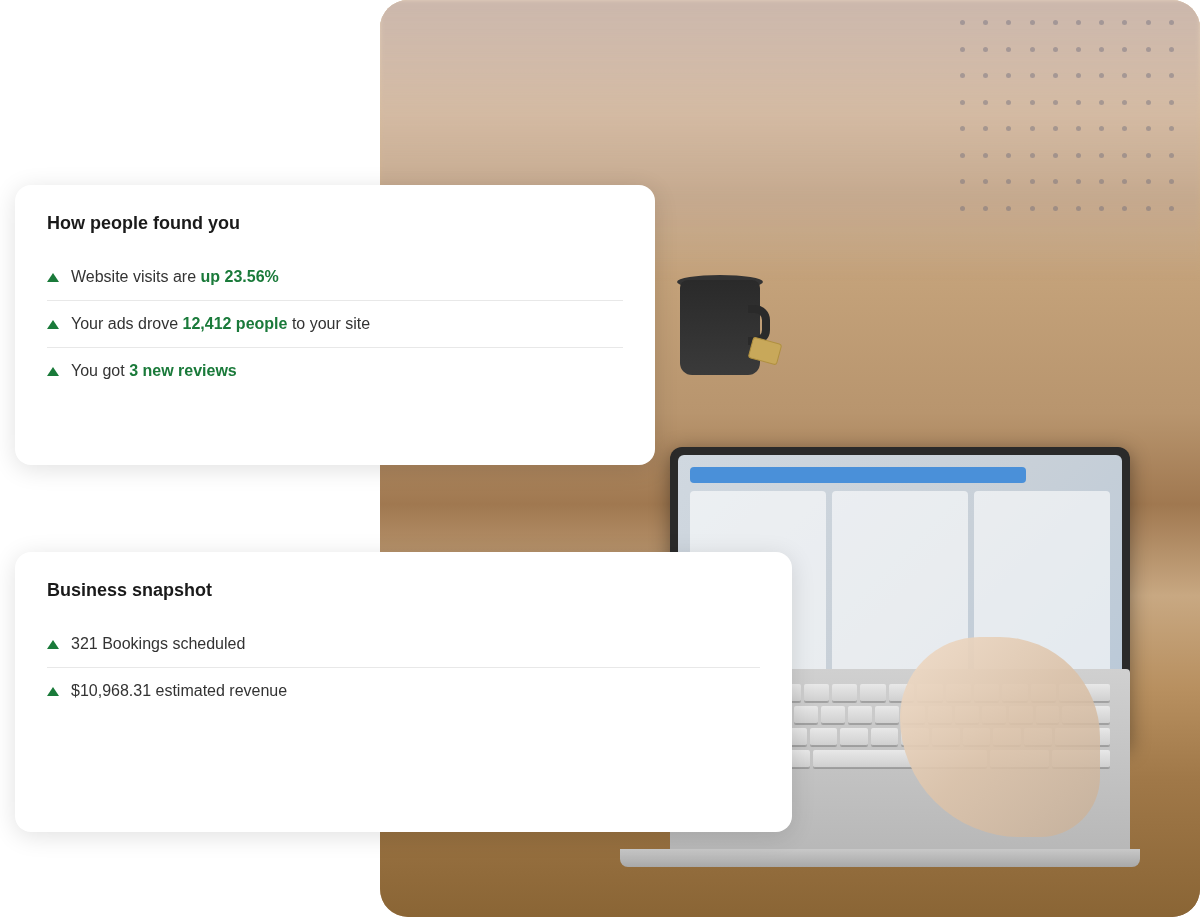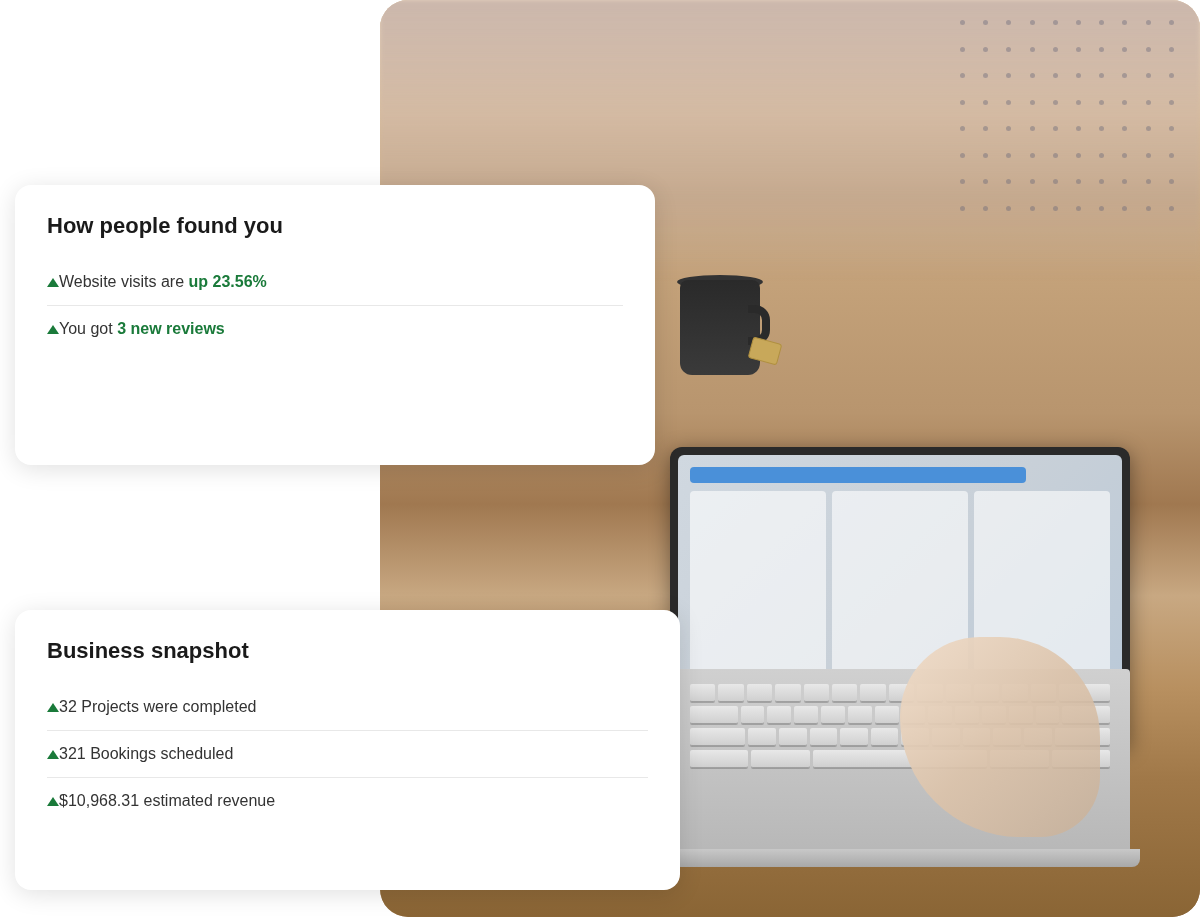--- a/index.html
+++ b/index.html
@@ -269,29 +269,30 @@
     .card {
       position: absolute;
       background: #fff;
       border-radius: 16px;
       padding: 28px 32px;
       box-shadow: 0 4px 24px rgba(0,0,0,0.12);
       z-index: 10;
     }
 
     .card-title {
-      font-size: 22px;
+      font-size: 18px;
       font-weight: 700;
       color: #1a1a1a;
       margin-bottom: 20px;
     }
 
     .card-item {
       display: flex;
       align-items: center;
+      gap: 12px;
       padding: 14px 0;
       border-bottom: 1px solid #e8e8e8;
       font-size: 16px;
       color: #333;
     }
 
     .card-item:last-child {
       border-bottom: none;
     }
 
@@ -313,23 +314,23 @@
     
     .card-1 {
       top: 185px;
       left: 15px;
       width: 640px;
       min-height: 280px;
     }
 
     
     .card-2 {
-      top: 610px;
+      top: 552px;
       left: 15px;
-      width: 665px;
+      width: 777px;
       min-height: 280px;
     }
   </style>
 </head>
 <body>
 
 <div class="scene">
 
   <div class="background-photo">
     <div class="wood-table"></div>
@@ -505,36 +506,38 @@
   <div class="card card-1">
     <div class="card-title">How people found you</div>
 
     <div class="card-item">
       <span class="arrow-up"></span>
       <span>
         Website visits are <span class="highlight">up 23.56%</span>
       </span>
     </div>
 
+    <div class="card-item">
+      <span class="arrow-up"></span>
+      <span>
+        Your ads drove <span class="highlight">12,412 people</span> to your site
+      </span>
+    </div>
 
     <div class="card-item">
       <span class="arrow-up"></span>
       <span>
         You got <span class="highlight">3 new reviews</span>
       </span>
     </div>
   </div>
 
   <div class="card card-2">
     <div class="card-title">Business snapshot</div>
 
-    <div class="card-item">
-      <span class="arrow-up"></span>
-      <span>32 Projects were completed</span>
-    </div>
 
     <div class="card-item">
       <span class="arrow-up"></span>
       <span>321 Bookings scheduled</span>
     </div>
 
     <div class="card-item">
       <span class="arrow-up"></span>
       <span>$10,968.31 estimated revenue</span>
     </div>

